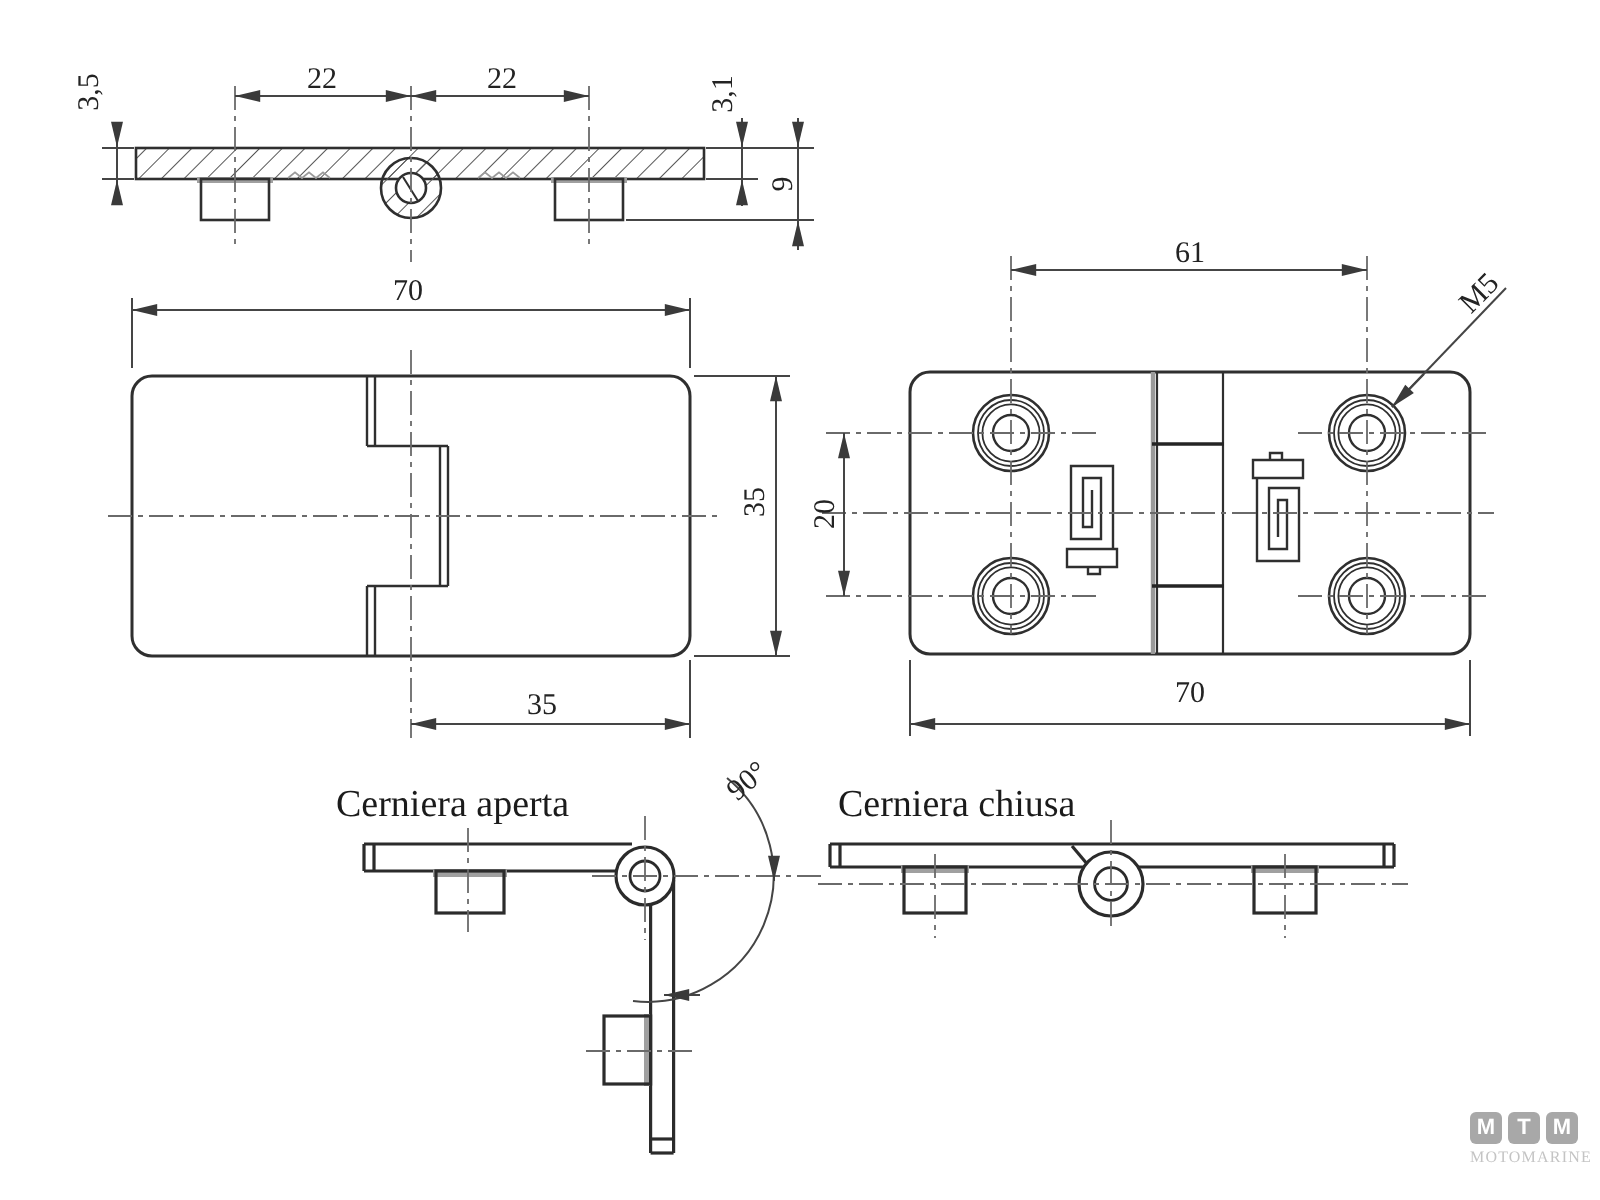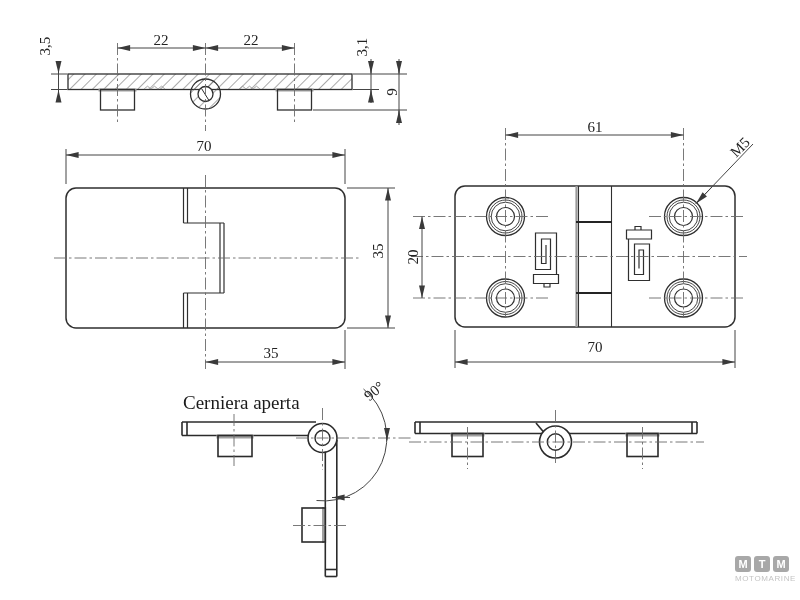--- a/index.html
+++ b/index.html
@@ -12,21 +12,21 @@
        width:44px;text-align:center;color:#232323;}
   .lbl.vert{transform:rotate(-90deg);}
   .lbl.r45{transform:rotate(-45deg);}
   .lbl.r40{transform:rotate(-40deg);}
   .cap{position:absolute;white-space:nowrap;font-size:19px;color:#1b1b1b;}
   .logo{position:absolute;left:735px;top:556px;width:56px;}
   .logo-boxes{display:flex;gap:3px;}
   .logo-box{width:16px;height:16px;border-radius:3px;background:#a8a8a8;
     color:#ffffff;font-family:"Liberation Sans","DejaVu Sans",sans-serif;
     font-weight:bold;font-size:11px;line-height:16px;text-align:center;}
-  .logo-name{margin-top:2px;font-family:Liberation Sans, sans-serif;
+  .logo-name{margin-top:2px;font-family:Liberation Serif, serif;
     font-size:8px;letter-spacing:0.6px;color:#c4c4c4;text-align:right;width:56px;}
 </style>
 </head>
 <body>
 
 <div class="canvas">
 
 <svg width="800" height="600" viewBox="0 0 800 600">
   <defs>
     <pattern id="hatch" width="8" height="8" patternUnits="userSpaceOnUse" patternTransform="rotate(45)">
@@ -232,21 +232,22 @@
 <div class="lbl vert" style="left:356px;top:242px;">35</div>
 <div class="lbl" style="left:249px;top:344px;">35</div>
 
 <div class="lbl" style="left:573px;top:118px;">61</div>
 <div class="lbl r45" style="left:718px;top:138px;">M5</div>
 <div class="lbl vert" style="left:391px;top:248px;">20</div>
 <div class="lbl" style="left:573px;top:338px;">70</div>
 
 <div class="lbl r40" style="left:352px;top:382px;">90°</div>
 
-<div class="cap" style="left:183px;top:392px;">Cerniera aperta</div>
+<div class="cap" style="left:168px;top:392px;">Cerniera aperta</div>
+<div class="cap" style="left:419px;top:392px;">Cerniera chiusa</div>
 
 <div class="logo">
   <div class="logo-boxes">
     <div class="logo-box">M</div>
     <div class="logo-box">T</div>
     <div class="logo-box">M</div>
   </div>
   <div class="logo-name">MOTOMARINE</div>
 </div>
 

